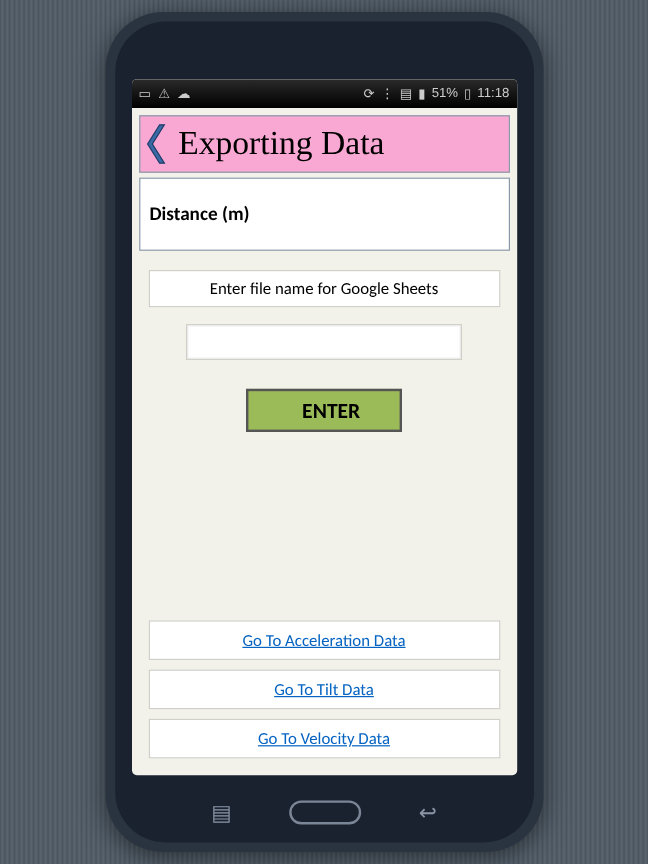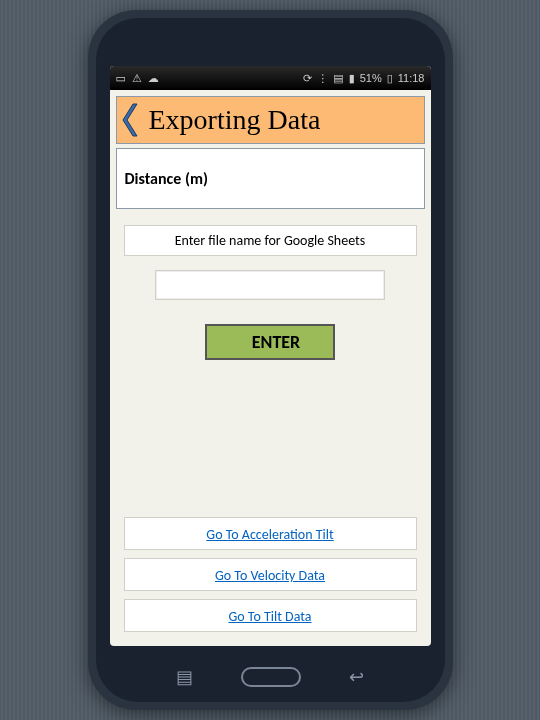--- a/index.html
+++ b/index.html
@@ -77,21 +77,21 @@
     align-items: center;
     padding: 0 6px;
     gap: 4px;
     font-family: Arial, sans-serif;
   }
   .statusbar .left { display: flex; gap: 6px; align-items: center; }
   .statusbar .right { margin-left: auto; display: flex; gap: 5px; align-items: center; }
   .sb-icon { font-size: 11px; color: #ccc; }
   .header {
     height: 48px;
-    background: #fdba74;
+    background: #f9a8d4;
     border: 1px solid #8a9aa8;
     margin: 6px 6px 2px 6px;
     display: flex;
     align-items: center;
     padding: 12px 4px;
   }
   .back-chevron {
     width: 22px;
     height: 36px;
     position: relative;
@@ -226,27 +226,27 @@
       <div class="subtitle">Distance (m)</div>
 
       <div class="content">
         <div class="prompt">Enter file name for Google Sheets</div>
         <input class="text-input" type="text" value="" style="">
         <button class="enter-btn">ENTER</button>
 
         <div class="spacer"></div>
 
         <div class="link-box">
-          <a>Go To Acceleration Tilt</a>
+          <a>Go To Acceleration Data</a>
+        </div>
+        <div class="link-box">
+          <a>Go To Tilt Data</a>
         </div>
         <div class="link-box">
           <a>Go To Velocity Data</a>
-        </div>
-        <div class="link-box">
-          <a>Go To Tilt Data</a>
         </div>
       </div>
 
     </div>
 
     <div class="hw-buttons">
       <div class="hw-menu">▤</div>
       <div class="hw-home"></div>
       <div class="hw-back">↩</div>
     </div>

